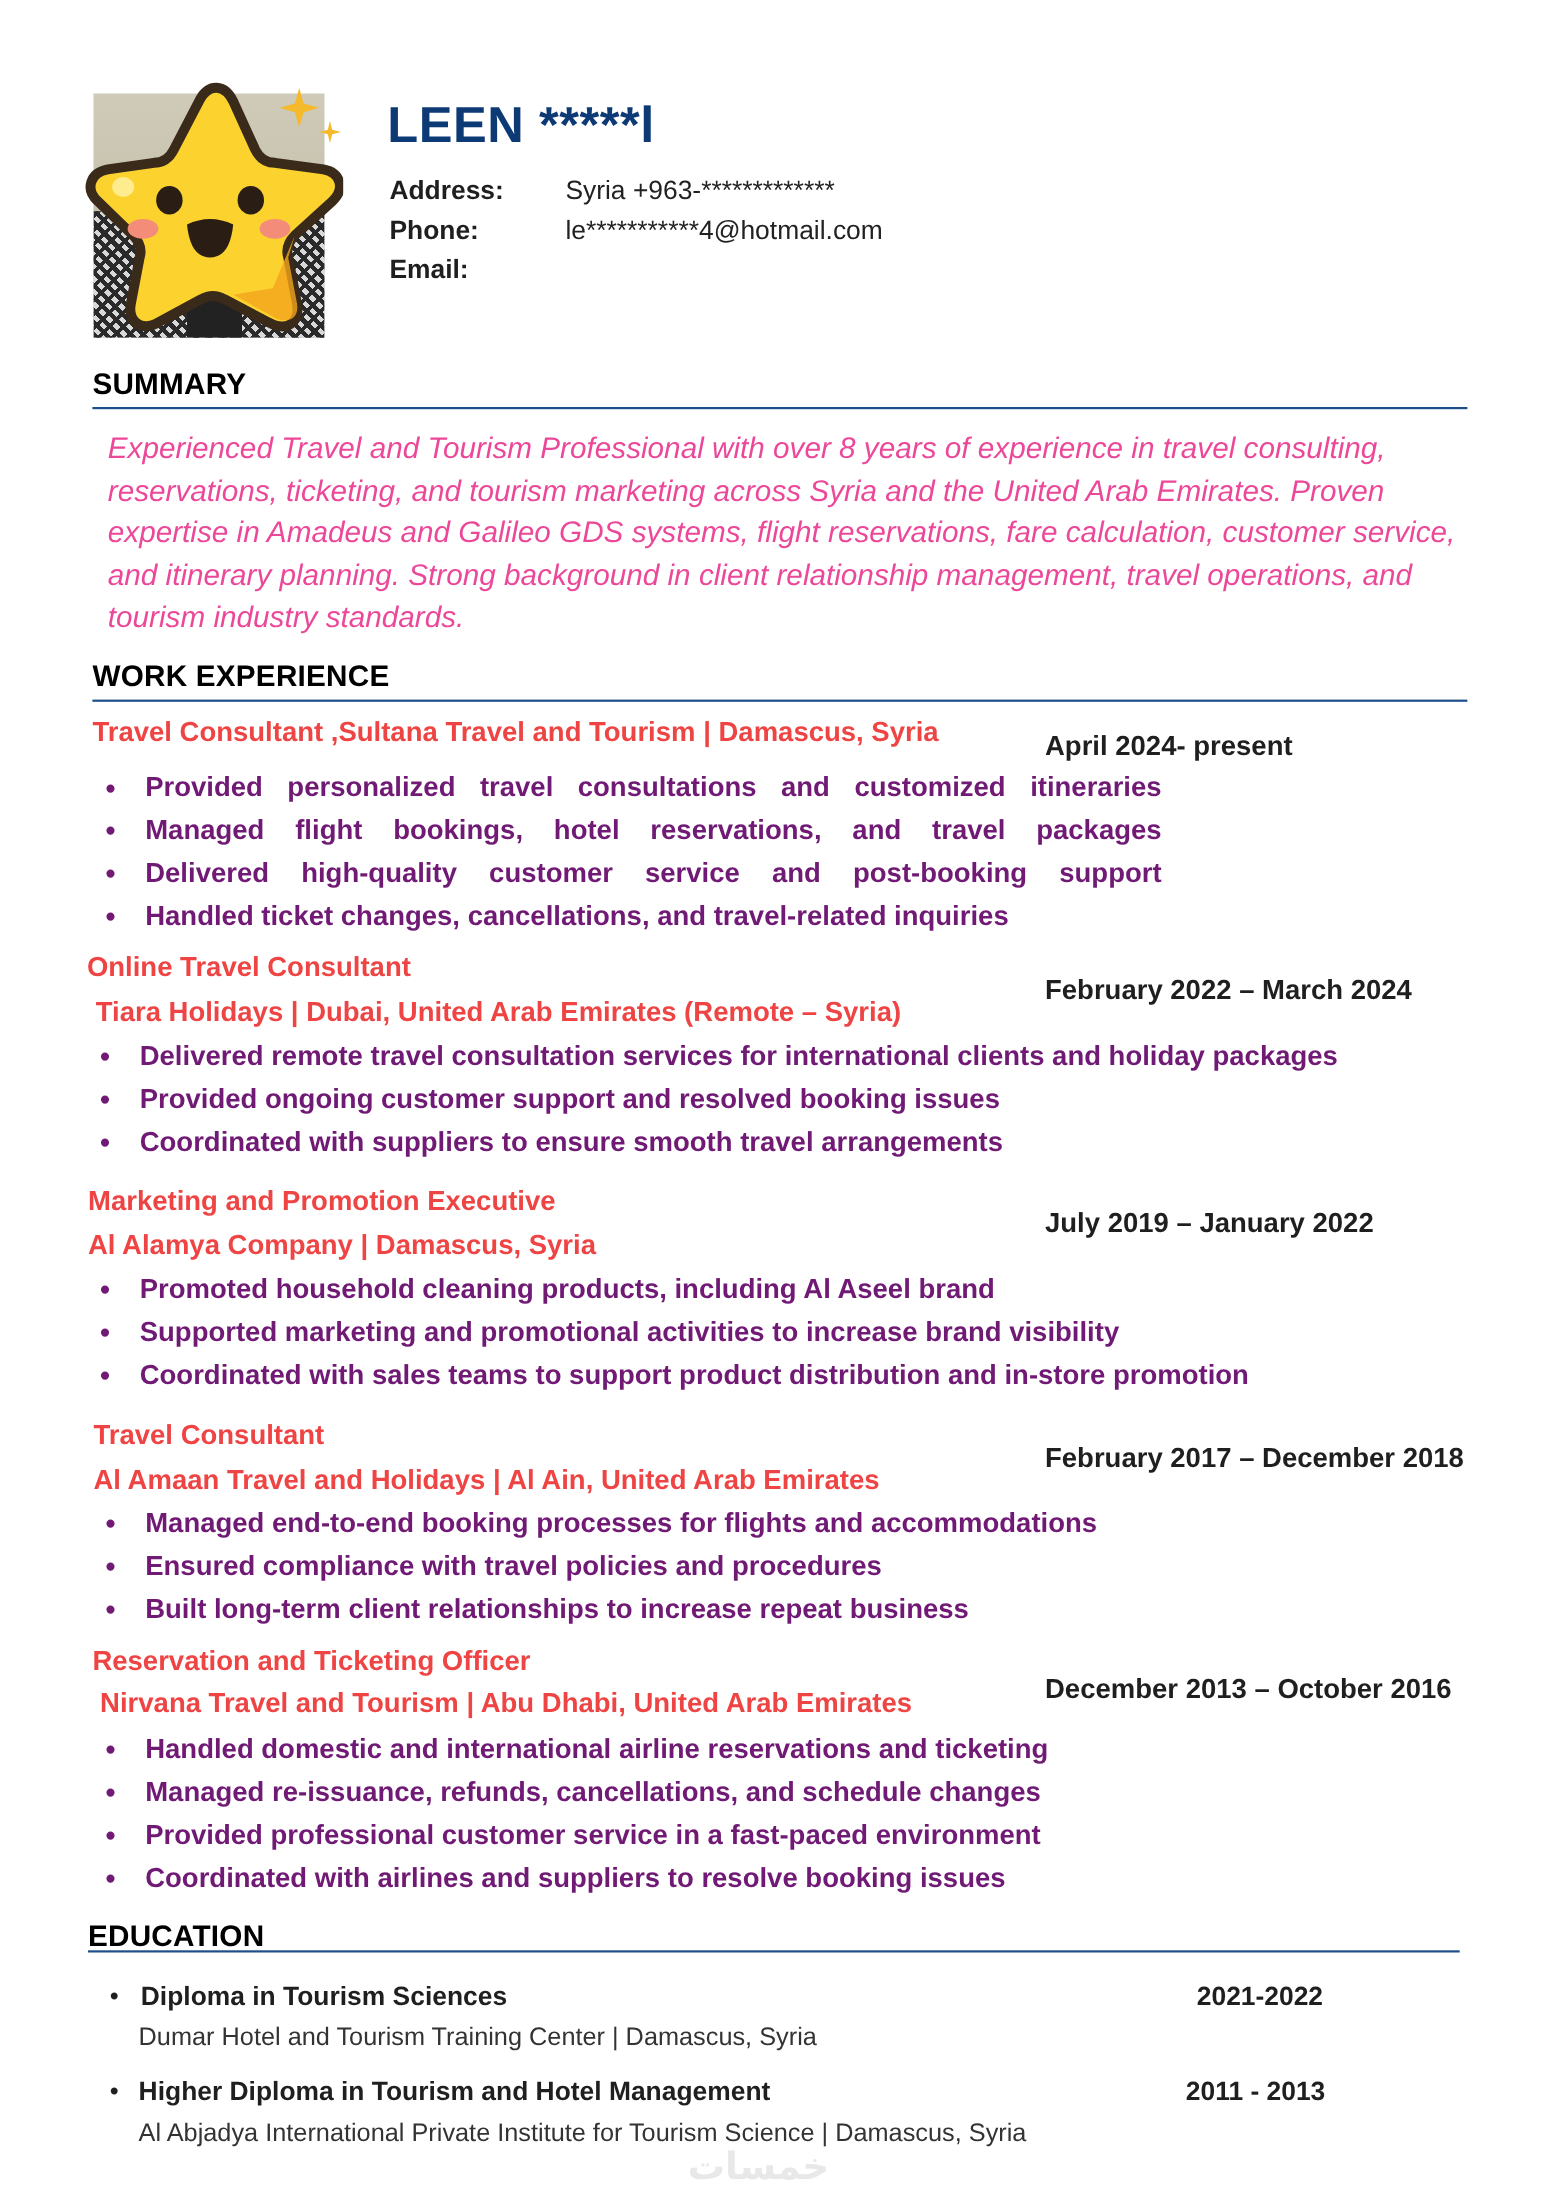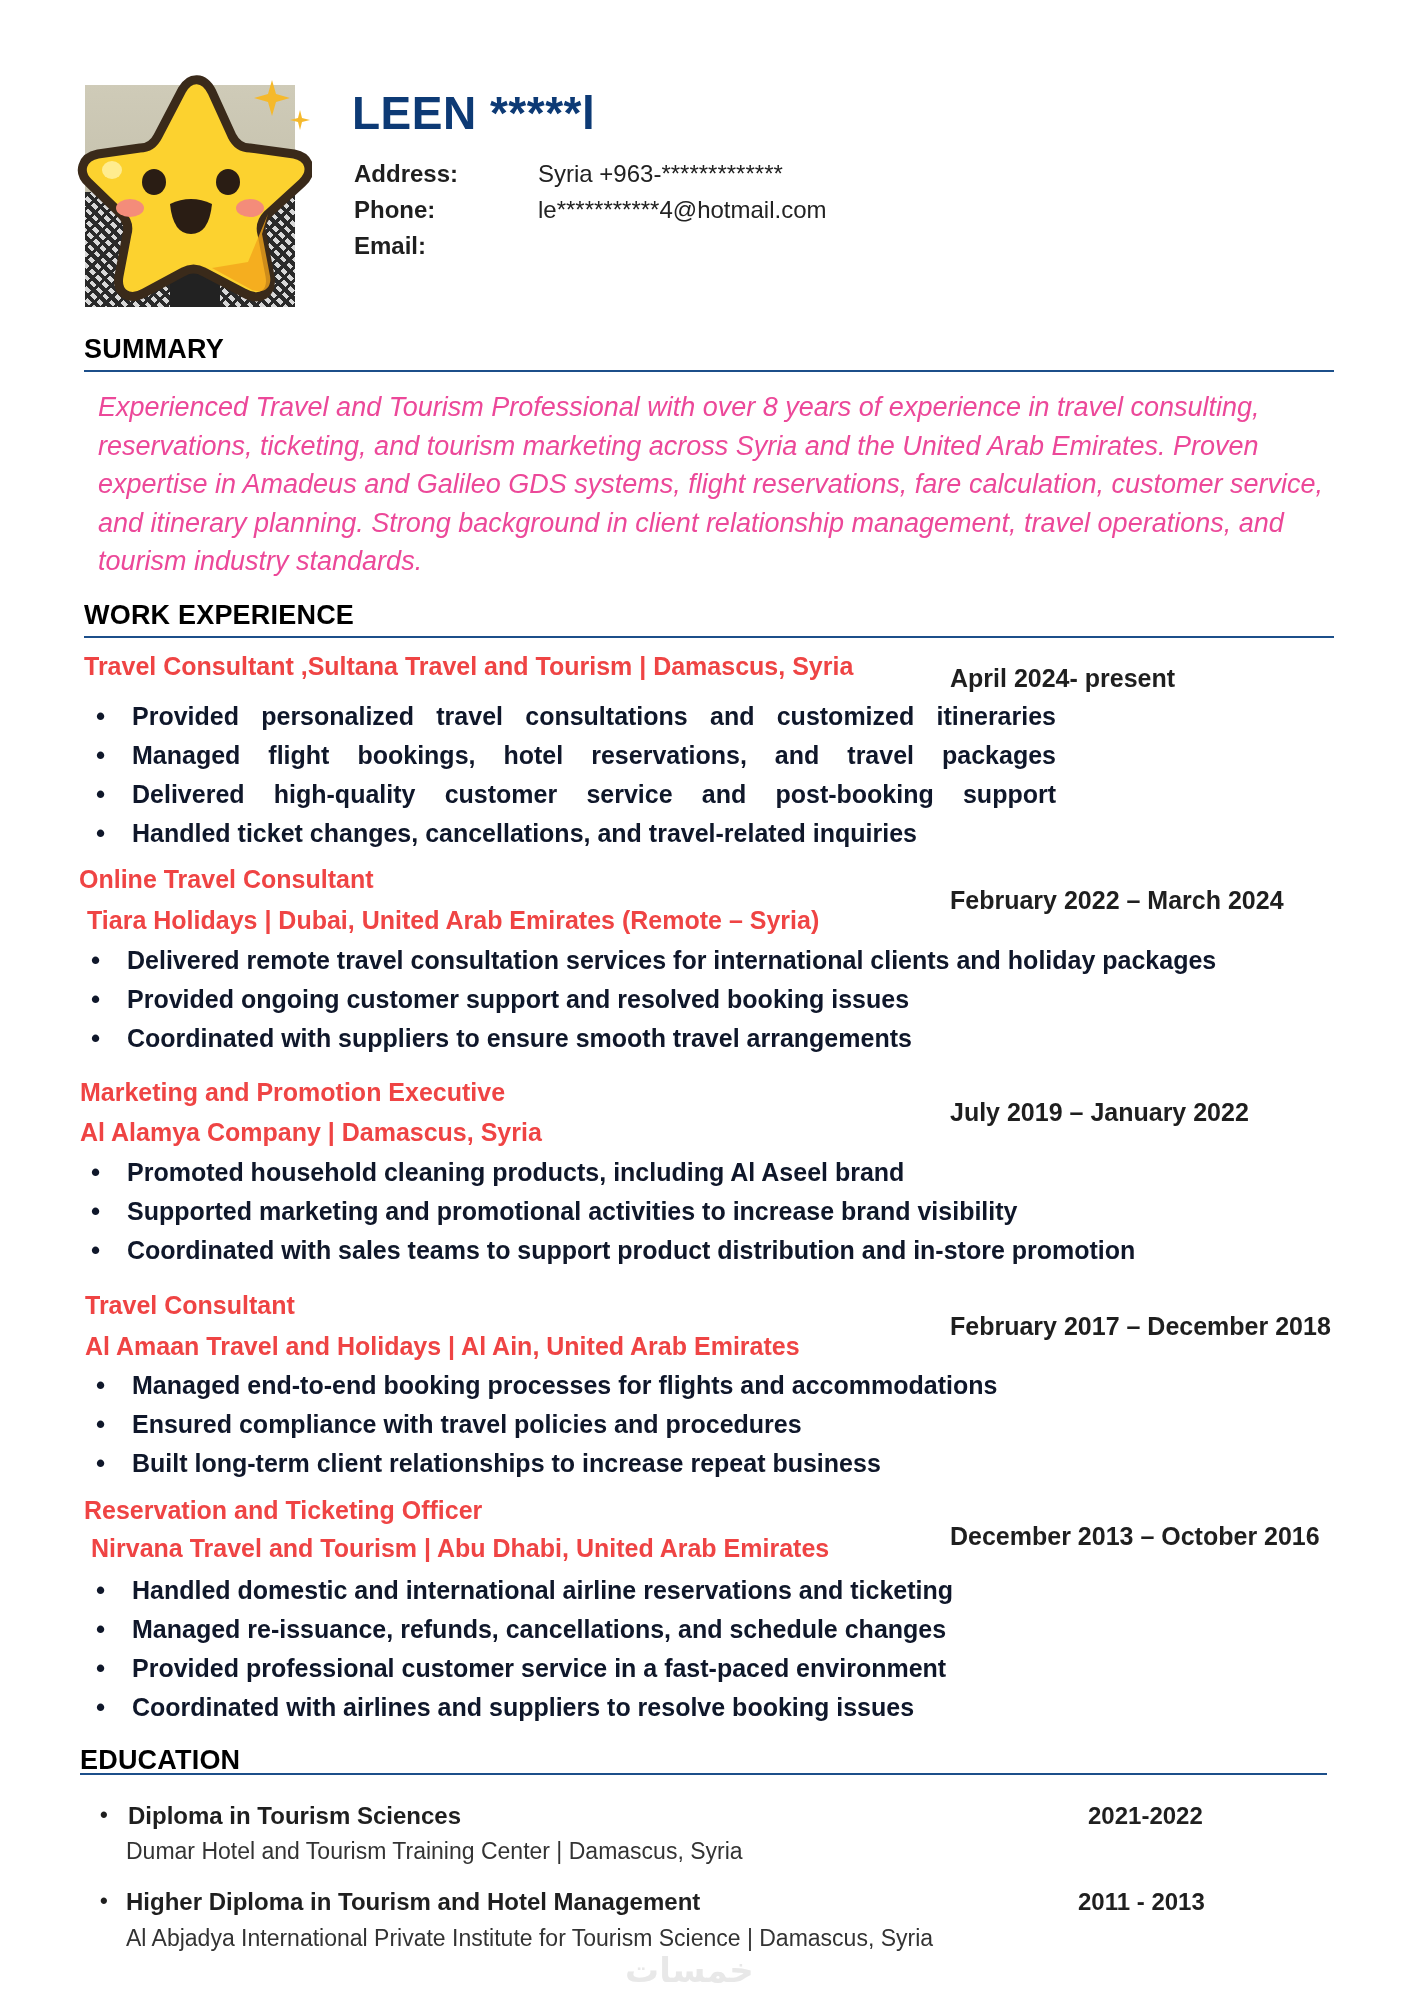--- a/index.html
+++ b/index.html
@@ -14,32 +14,32 @@
      background-color: #d8d8d8;
      background-image:
        repeating-linear-gradient(45deg, #2a2a2a 0 4px, transparent 4px 8px),
        repeating-linear-gradient(-45deg, #2a2a2a 0 3px, transparent 3px 9px); }
   .photo .scarf { position: absolute; left: 85px; bottom: 0; width: 50px; height: 90px; background: #222; }
   .star-wrap { left: 72px; top: 62px; width: 240px; height: 240px; }
 
   
   .name { left: 352px; top: 86px; font-size: 46px; font-weight: 700; color: #0d3a75; letter-spacing: 0.5px; }
   .contact-label { left: 354px; font-size: 24px; font-weight: 700; color: #1f1f1f; }
-  .contact-value { left: 514px; font-size: 24px; color: #222; margin-left: 24px; }
+  .contact-value { left: 514px; font-size: 24px; color: #222; }
 
   
   .sec-title { font-size: 27px; font-weight: 700; color: #000000; letter-spacing: 0.2px; }
   .rule { height: 2px; background: #1c4f8a; }
 
   .summary { left: 98px; top: 388px; width: 1250px; font-size: 27px; line-height: 38.5px; color: #ec4899; font-style: italic; }
 
   .job-line { font-size: 25px; font-weight: 700; color: #ef4444; white-space: nowrap; }
   .date { font-size: 25px; font-weight: 700; color: #1f1f1f; white-space: nowrap; }
   .bullets { margin: 0; padding: 0; list-style: none; }
-  .bullets li { position: relative; font-size: 25px; font-weight: 700; color: #0f172a; line-height: 39px; white-space: nowrap; padding-left: 36px; }
+  .bullets li { position: relative; font-size: 25px; font-weight: 700; color: #701a75; line-height: 39px; white-space: nowrap; padding-left: 36px; }
   .bullets li::before { content: "\2022"; position: absolute; left: 0; top: 0; font-size: 26px; }
 
   .edu-title { font-size: 24px; font-weight: 700; color: #1f1f1f; white-space: nowrap; }
   .edu-sub { font-size: 23px; color: #333; white-space: nowrap; }
   .edu-bullet { font-size: 22px; font-weight: 700; }
   .watermark { left: 625px; top: 1950px; font-size: 34px; color: #e8e8e8; font-weight: 700; letter-spacing: 2px; }
 </style>
 </head>
 <body>
 

